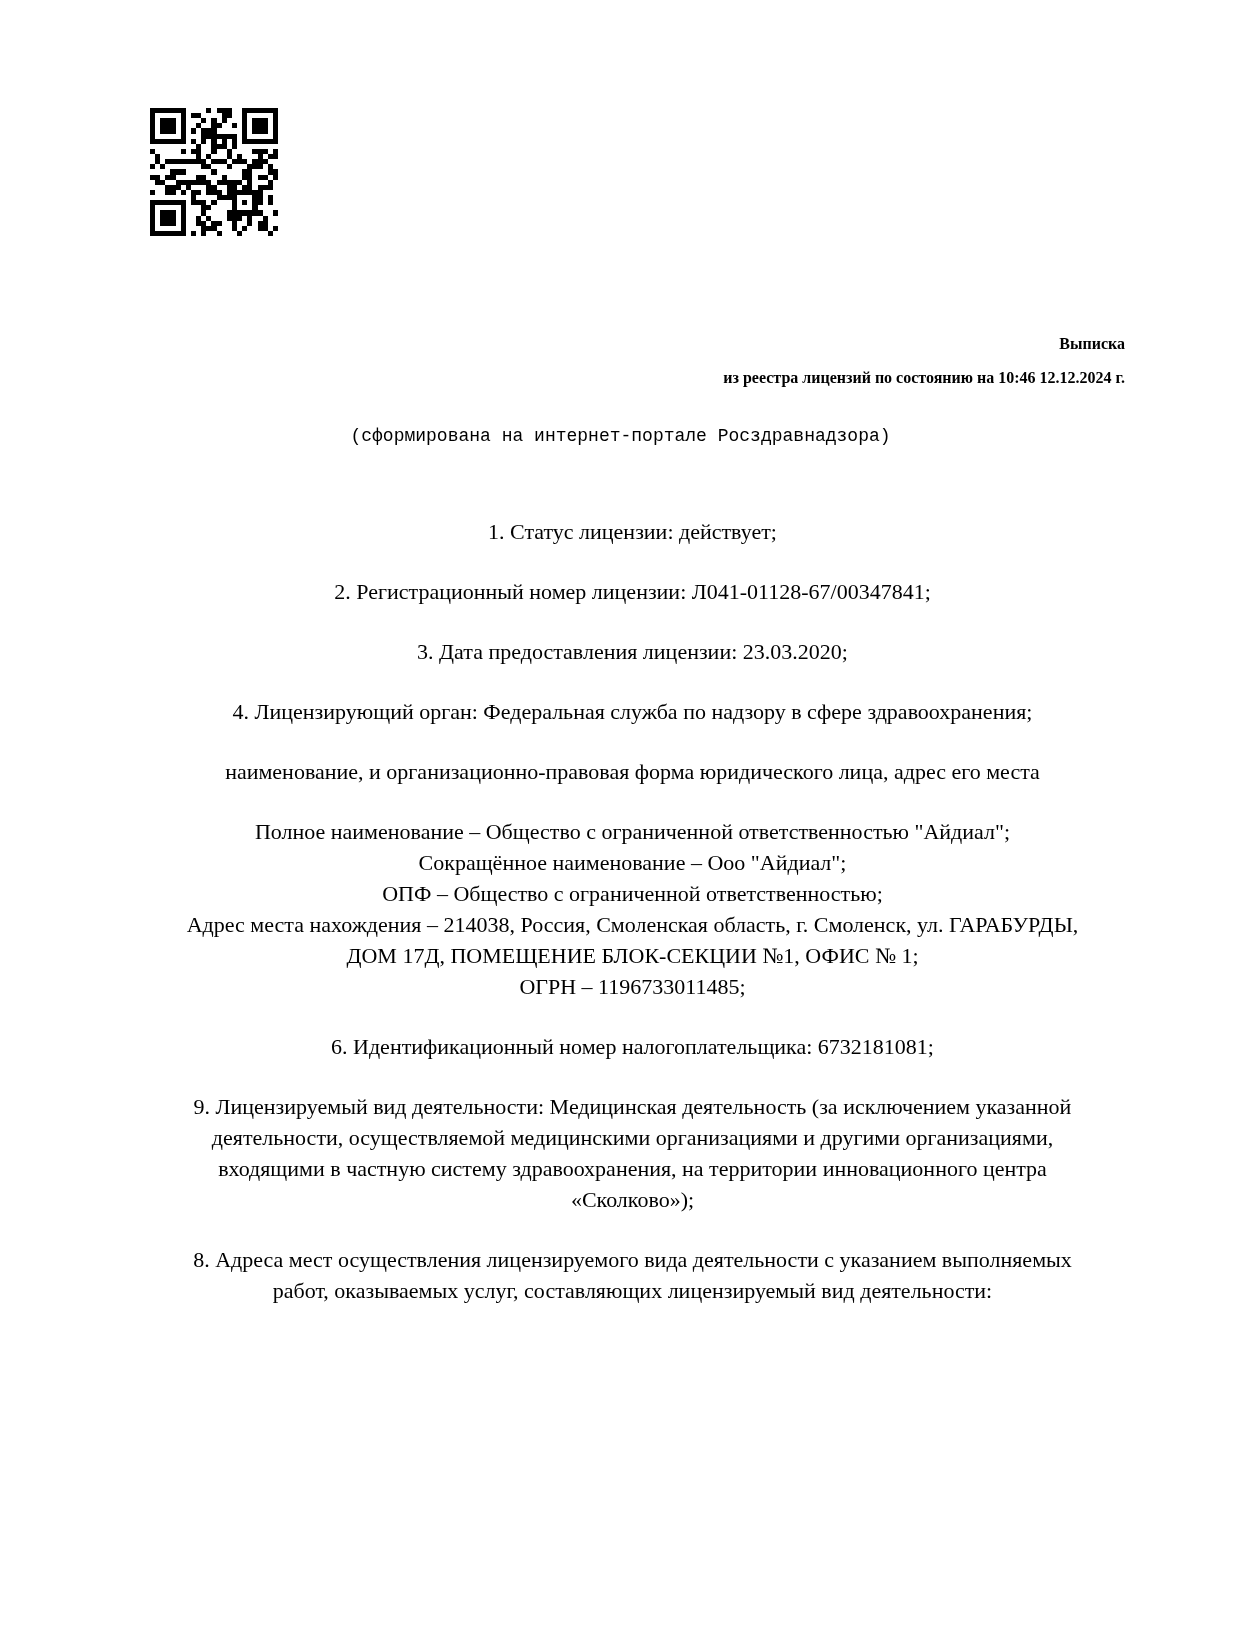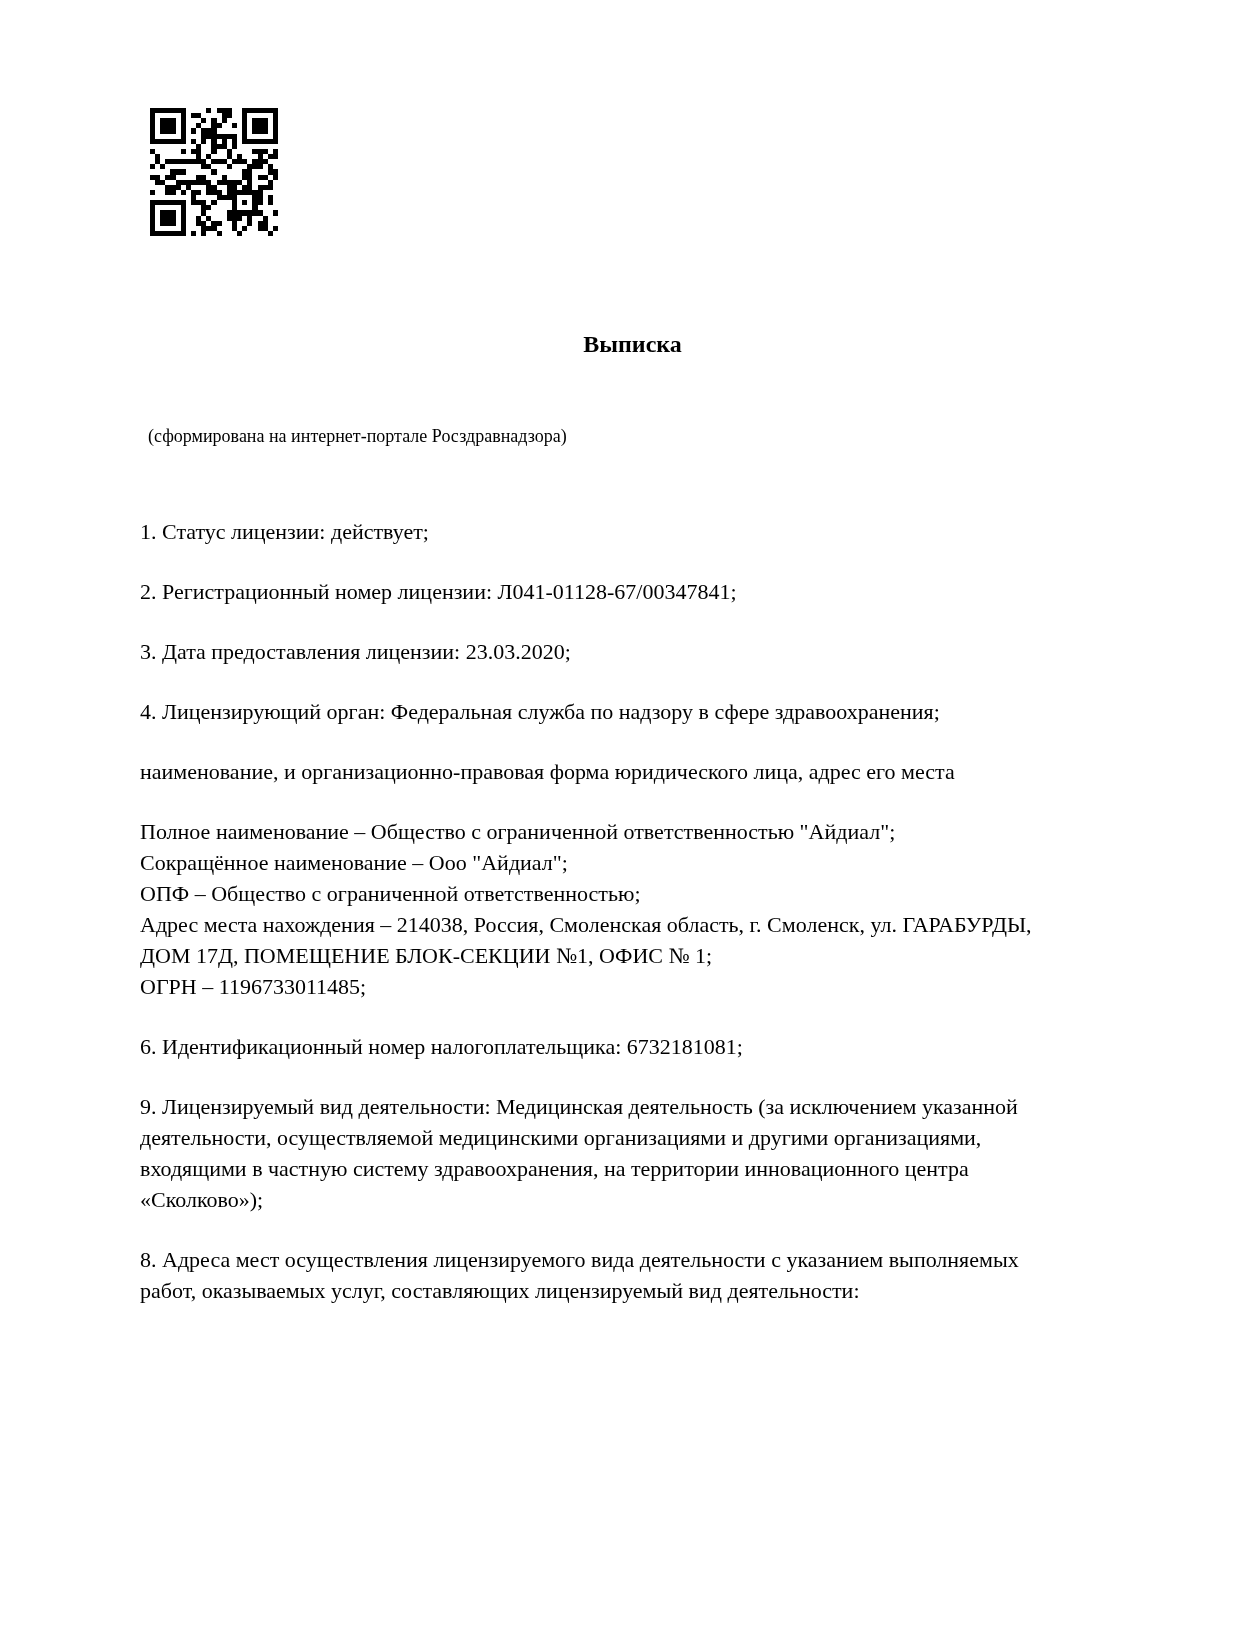--- a/index.html
+++ b/index.html
@@ -18,45 +18,46 @@
     top:108px;
     width:128px;
     height:128px;
   }
   .qr svg{width:100%;height:100%;shape-rendering:crispEdges;}
   .titles{
     position:absolute;
     left:140px;
     top:327px;
     width:985px;
-    text-align:center;
+    text-align:right;
     font-weight:bold;
-    font-size:24px;
+    font-size:16px;
     line-height:34px;
     font-family:Liberation Serif, serif;
   }
   .subtitle{
     position:absolute;
-    left:148px;
+    left:128px;
     top:424px;
     width:985px;
-    text-align:left;
+    text-align:center;
     font-size:18px;
     line-height:24px;
+    font-family:Liberation Mono, monospace;
   }
   .doc-body{
     position:absolute;
     left:140px;
     top:516px;
     width:985px;
     font-size:22px;
     line-height:31px;
   }
   .para{margin:0 0 29px 0;}
-  .line{white-space:nowrap;}
+  .line{white-space:nowrap;text-align:center;}
 </style>
 </head>
 <body>
 
 <div class="page">
 
   <div class="qr">
     <svg id="qr-svg" viewBox="0 0 25 25" xmlns="http://www.w3.org/2000/svg">
         <rect x="0" y="0" width="1" height="1" fill="#000000"></rect>
         <rect x="1" y="0" width="1" height="1" fill="#000000"></rect>
@@ -359,20 +360,21 @@
         <rect x="8" y="24" width="1" height="1" fill="#000000"></rect>
         <rect x="10" y="24" width="1" height="1" fill="#000000"></rect>
         <rect x="13" y="24" width="1" height="1" fill="#000000"></rect>
         <rect x="17" y="24" width="1" height="1" fill="#000000"></rect>
         <rect x="23" y="24" width="1" height="1" fill="#000000"></rect>
       </svg>
   </div>
 
   <div class="titles">
     <div class="title-line">Выписка</div>
+    <div class="title-line">из реестра лицензий по состоянию на 10:46 12.12.2024 г.</div>
   </div>
 
   <div class="subtitle">(сформирована на интернет-портале Росздравнадзора)</div>
 
   <div class="doc-body">
 
     <div class="para">
       <div class="line">1. Статус лицензии: действует;</div>
     </div>
 

